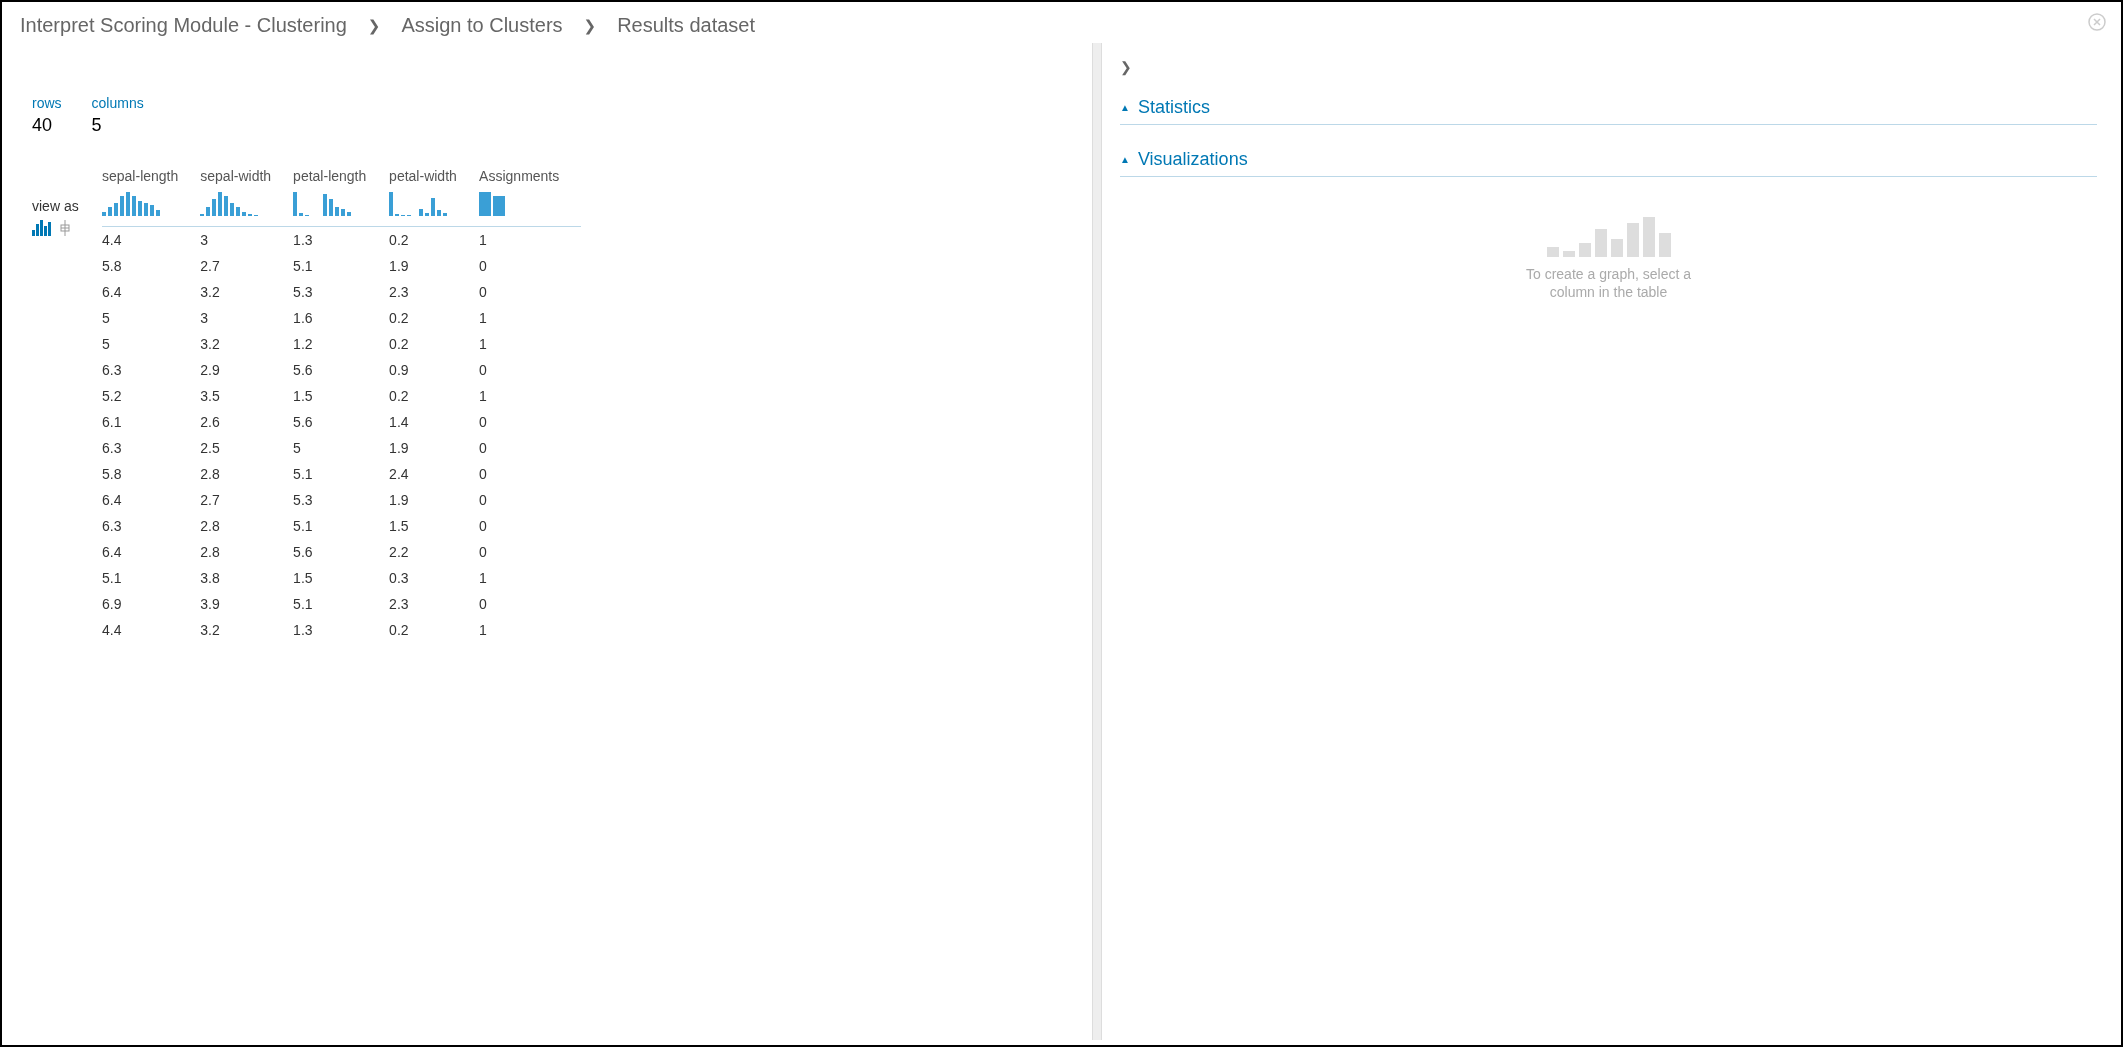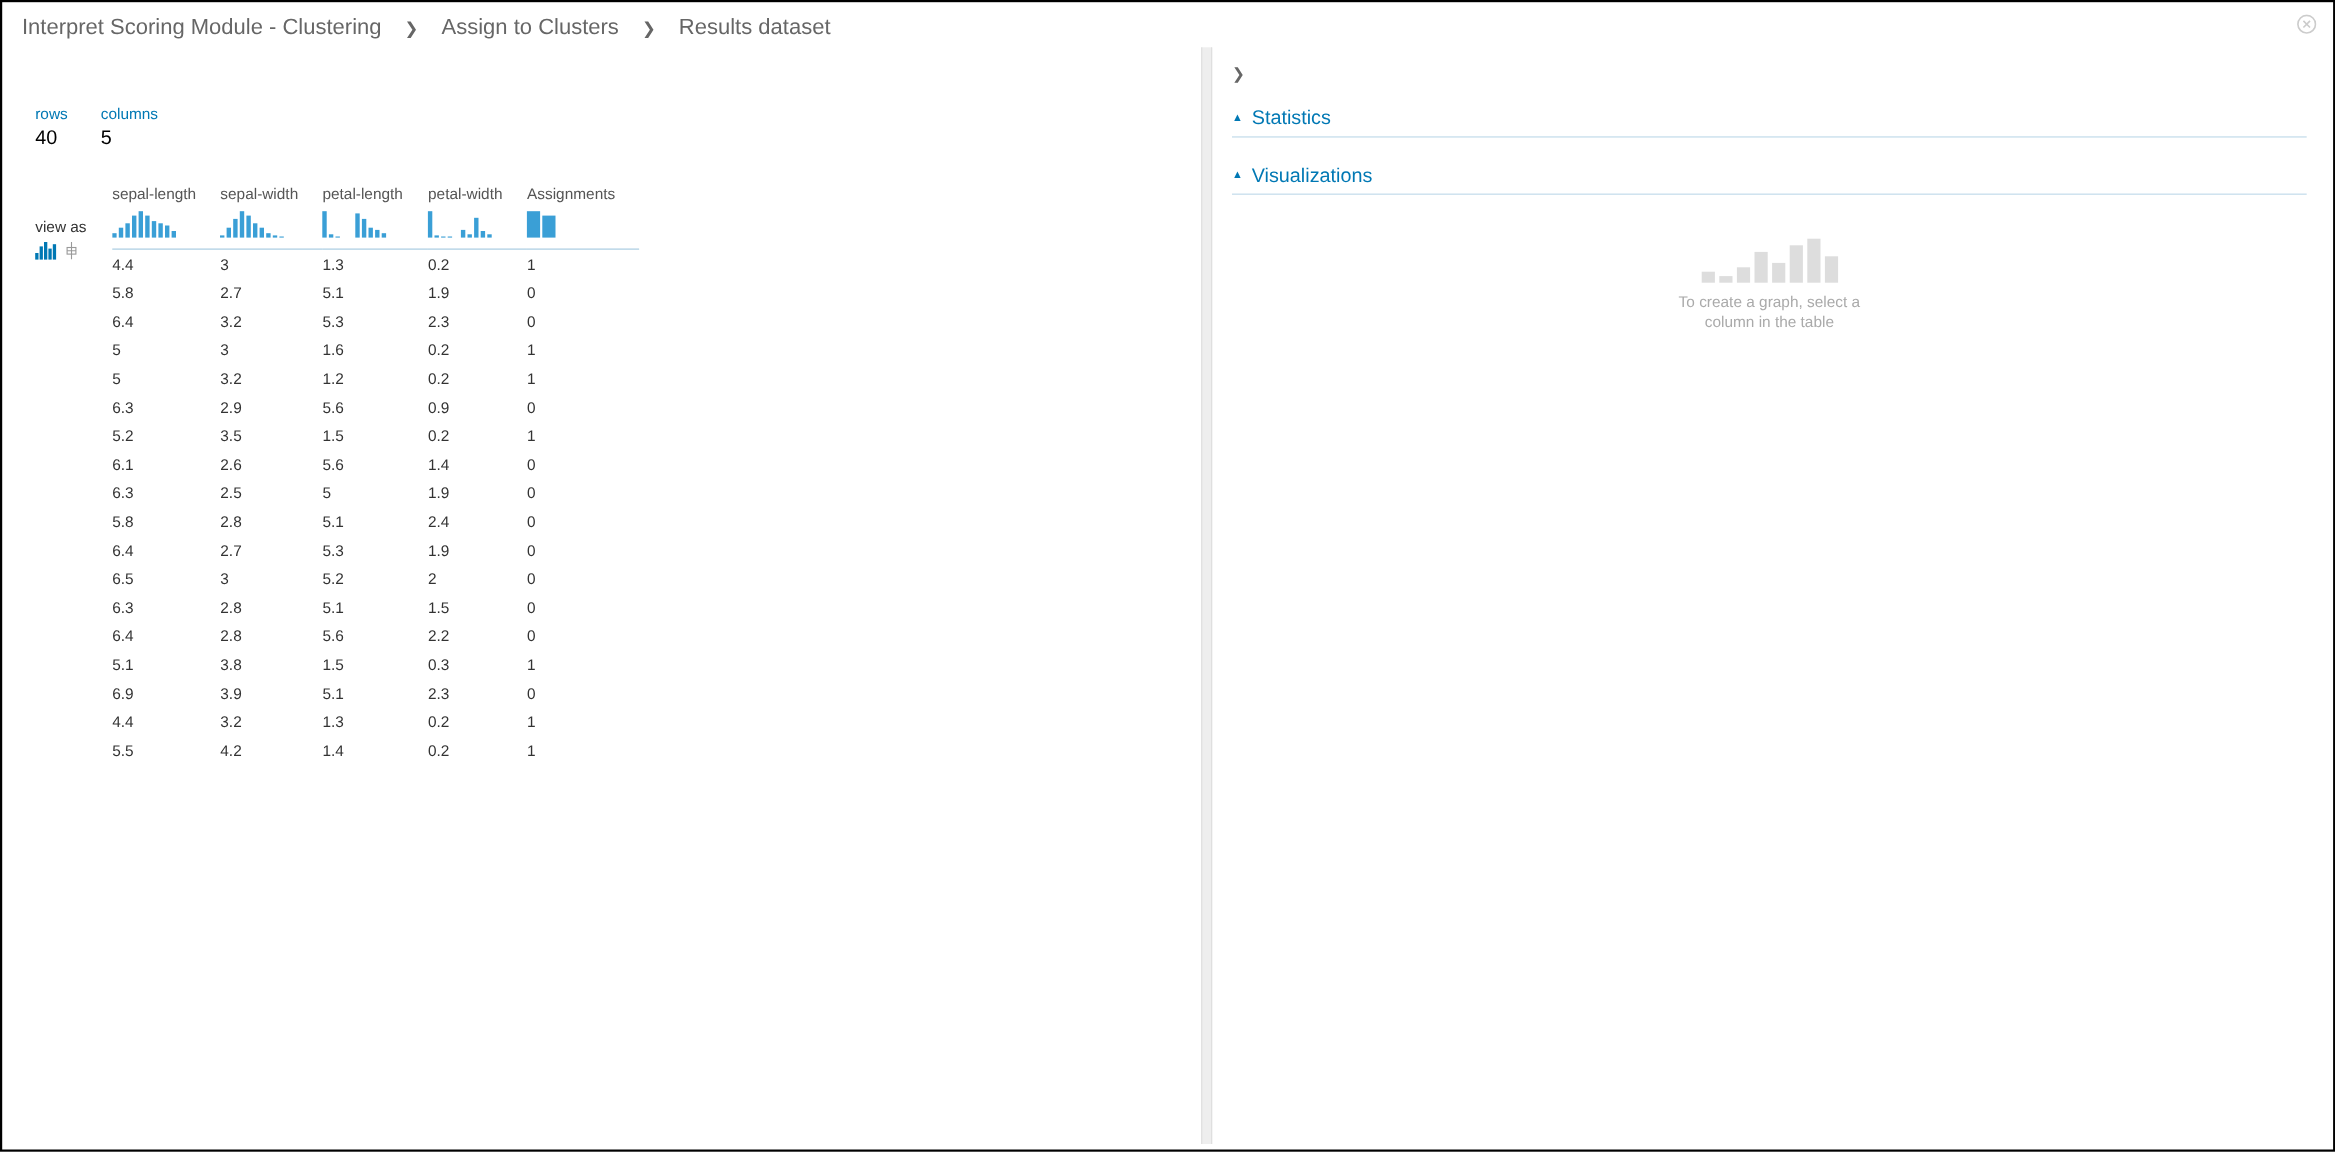--- a/index.html
+++ b/index.html
@@ -349,27 +349,20 @@
                 <td>0</td>
               </tr>
               <tr class="data-row">
                 <td>6.4</td>
                 <td>2.7</td>
                 <td>5.3</td>
                 <td>1.9</td>
                 <td>0</td>
               </tr>
               <tr class="data-row">
-                <td>6.5</td>
-                <td>3</td>
-                <td>5.2</td>
-                <td>2</td>
-                <td>0</td>
-              </tr>
-              <tr class="data-row">
                 <td>6.3</td>
                 <td>2.8</td>
                 <td>5.1</td>
                 <td>1.5</td>
                 <td>0</td>
               </tr>
               <tr class="data-row">
                 <td>6.4</td>
                 <td>2.8</td>
                 <td>5.6</td>
@@ -387,27 +380,20 @@
                 <td>6.9</td>
                 <td>3.9</td>
                 <td>5.1</td>
                 <td>2.3</td>
                 <td>0</td>
               </tr>
               <tr class="data-row">
                 <td>4.4</td>
                 <td>3.2</td>
                 <td>1.3</td>
-                <td>0.2</td>
-                <td>1</td>
-              </tr>
-              <tr class="data-row">
-                <td>5.5</td>
-                <td>4.2</td>
-                <td>1.4</td>
                 <td>0.2</td>
                 <td>1</td>
               </tr>
             </tbody>
         </table>
       </div>
     </div>
   </div>
 
   <div class="splitter"></div>

